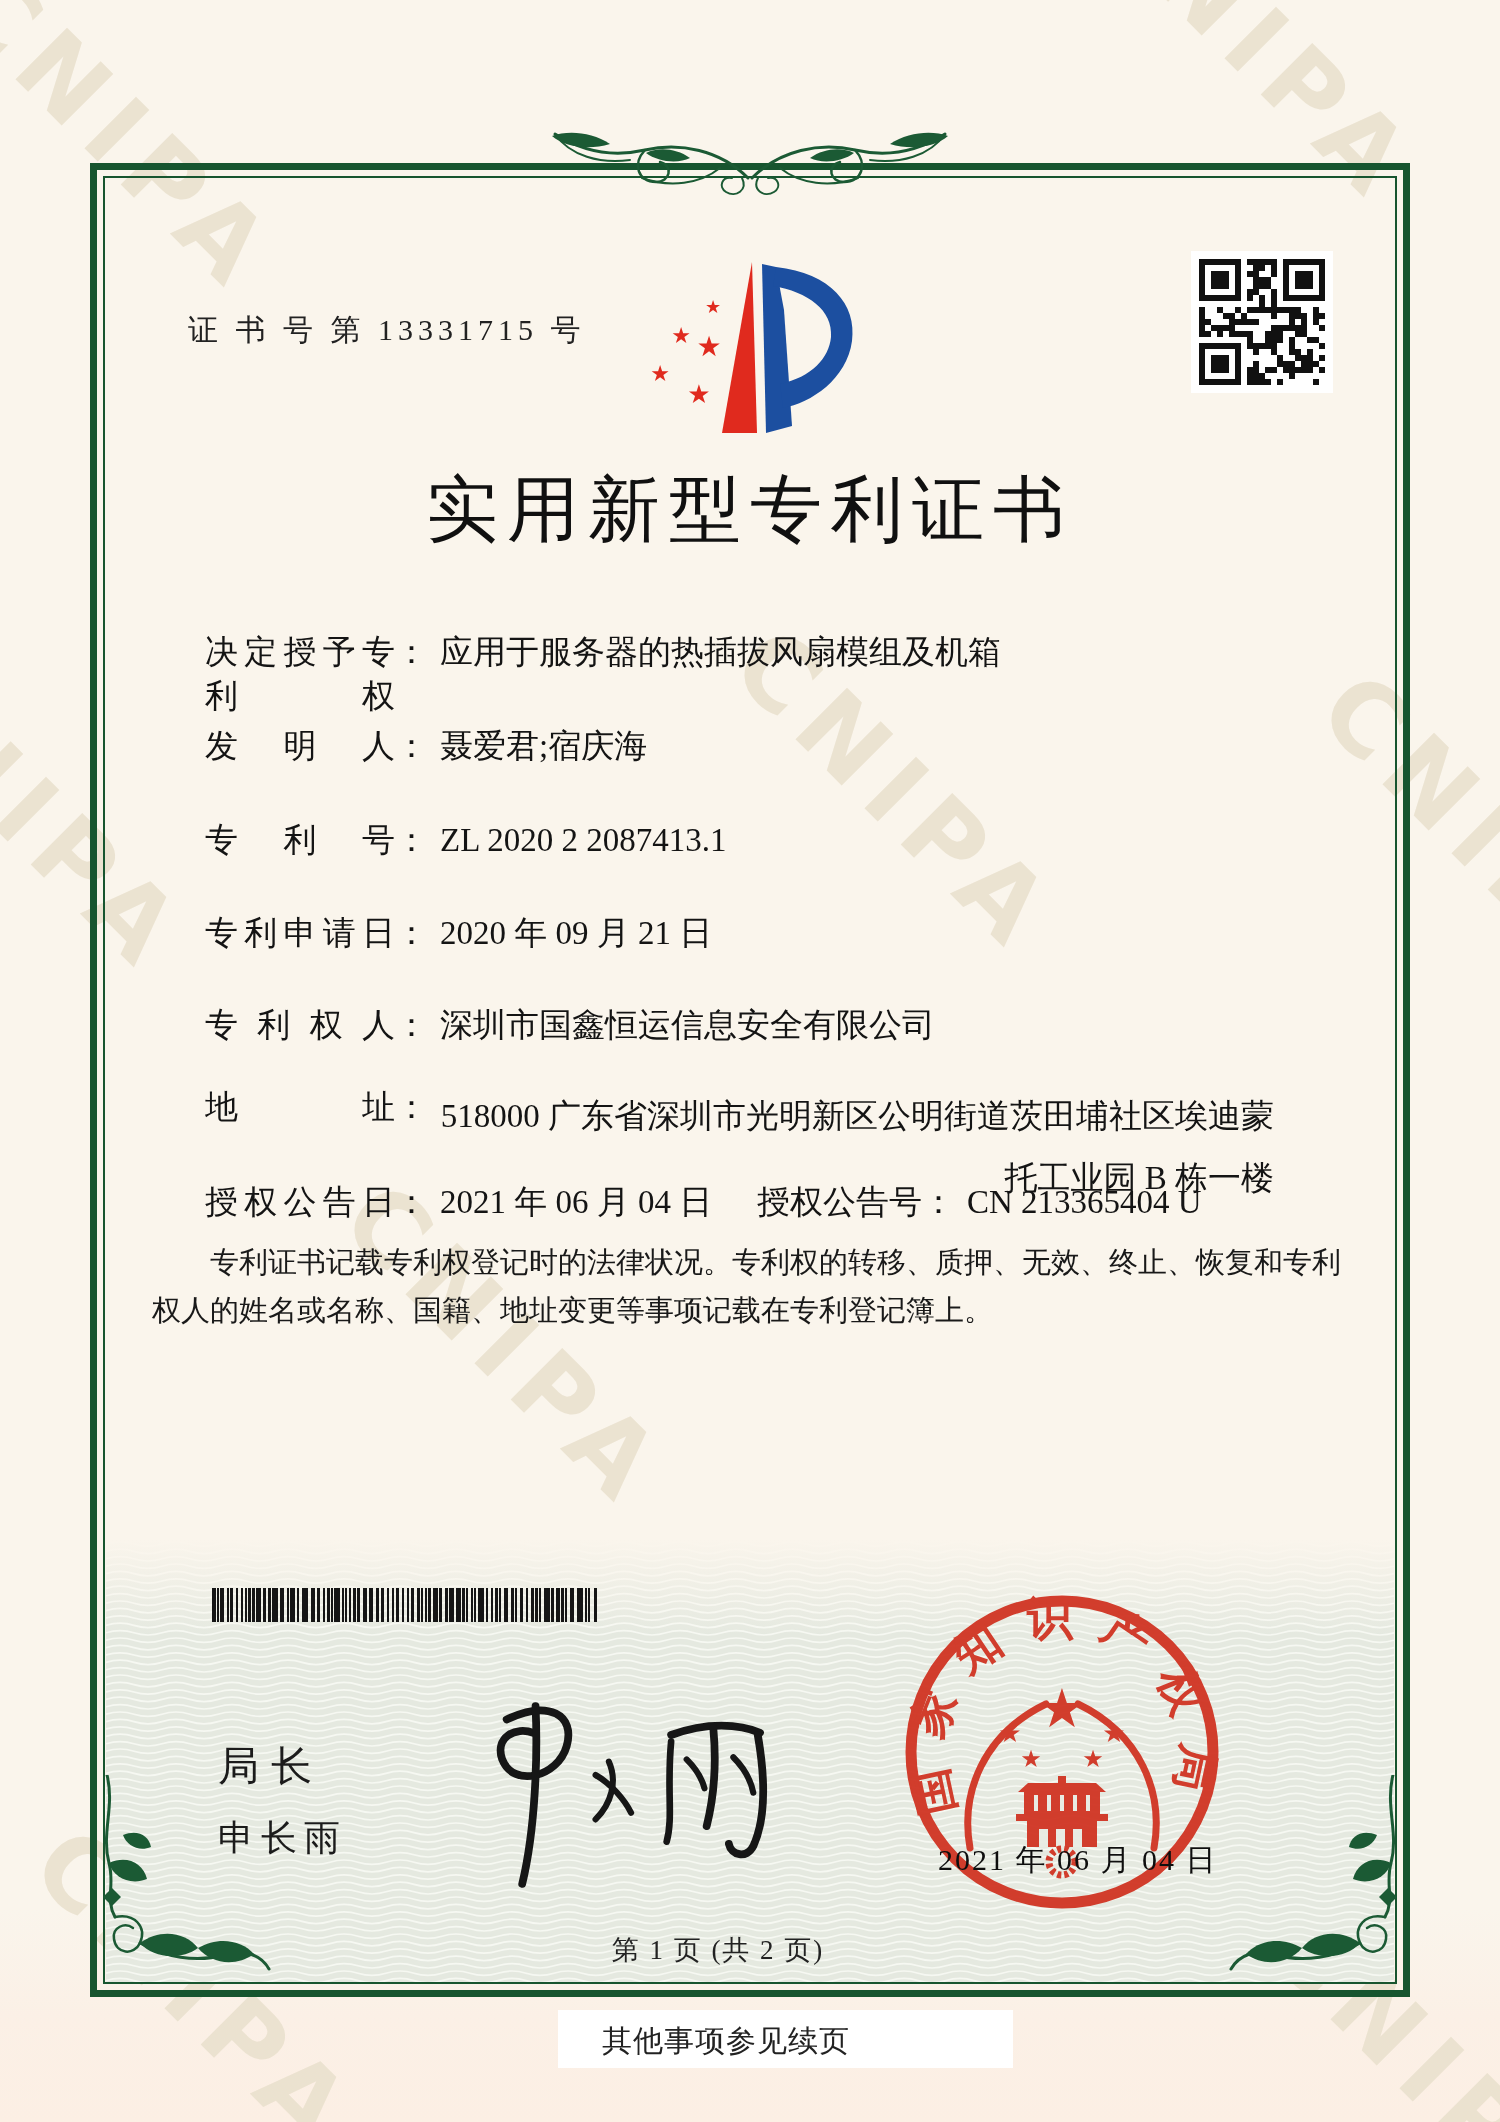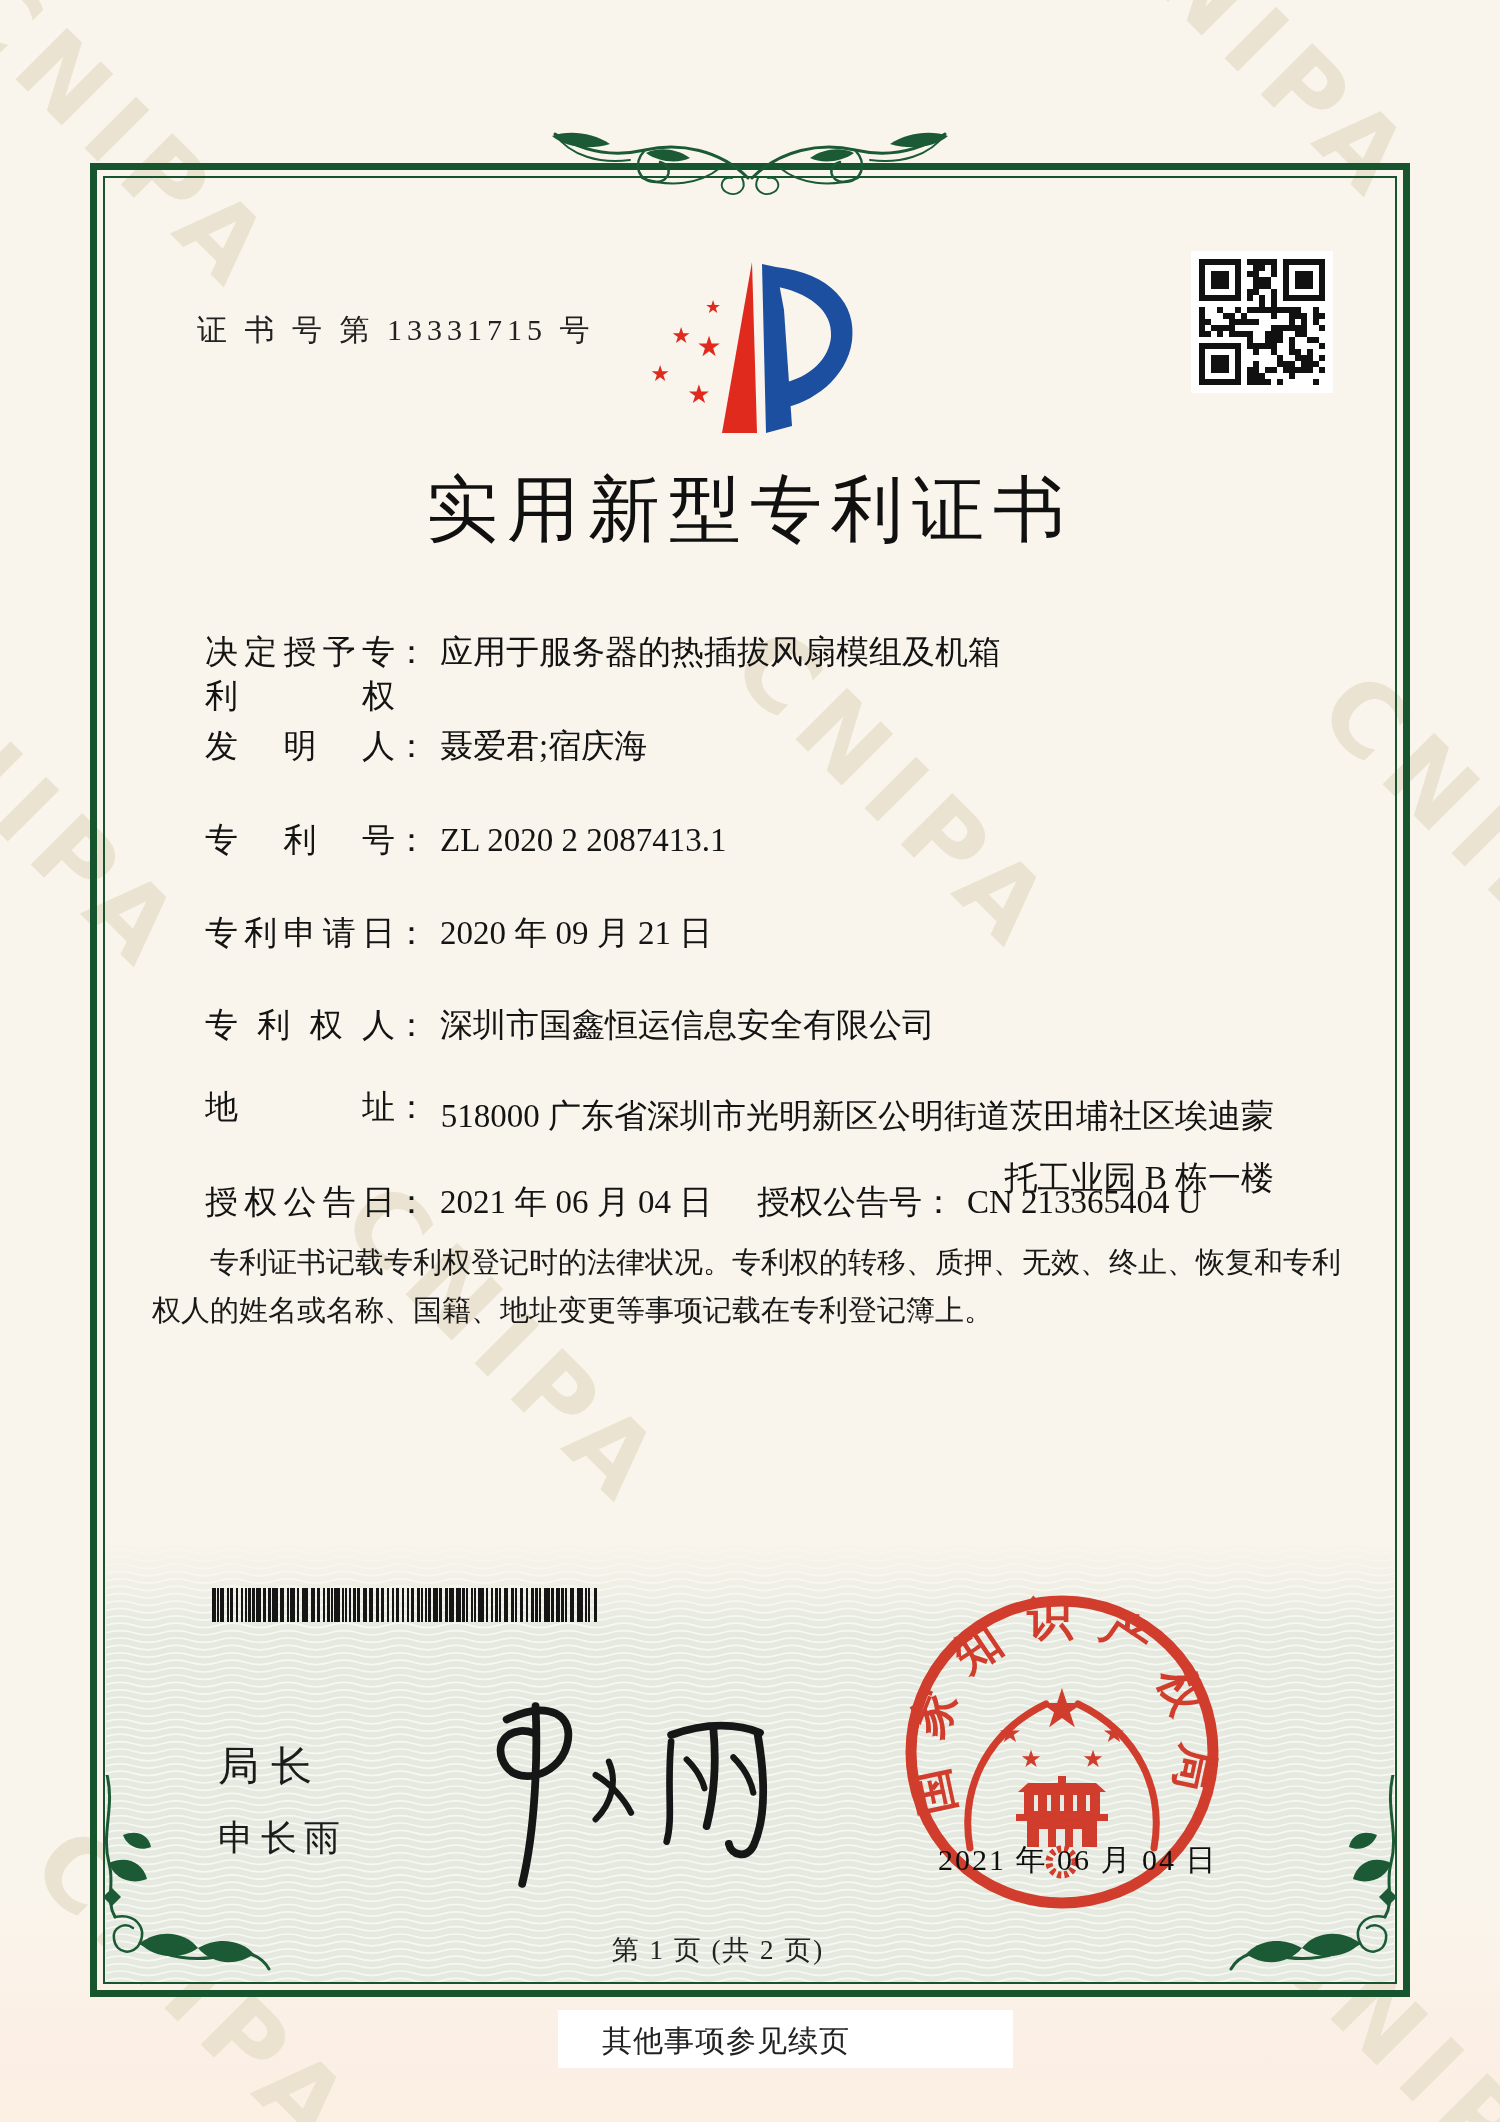--- a/index.html
+++ b/index.html
@@ -17,21 +17,21 @@
   }
   
   #wave-band{left:106px;top:1540px;width:1288px;height:443px;z-index:2;}
   #wave-fade{left:0;top:0;width:100%;height:95px;background:linear-gradient(#faf5ec,rgba(250,245,236,0));}
   
   #frame-outer{left:90px;top:163px;width:1306px;height:1820px;border:7px solid #17552f;z-index:3;}
   #frame-inner{left:103px;top:176px;width:1290px;height:1804px;border:2px solid #17552f;z-index:3;}
   .orn{z-index:4;}
   
   .z5{z-index:5;}
-  #cert-no{left:197px;top:310px;font-size:30px;letter-spacing:5px;color:#222;}
+  #cert-no{left:188px;top:310px;font-size:30px;letter-spacing:5px;color:#222;}
   #title{left:0;top:462px;width:1500px;text-align:center;font-size:72px;font-weight:normal;
          letter-spacing:9px;color:#101010;}
   .row{left:205px;width:1160px;font-size:33px;line-height:44px;color:#141414;}
   .lab{display:inline-block;width:190px;text-align:justify;text-align-last:justify;vertical-align:top;}
   .col{vertical-align:top;}
   .val{margin-left:12px;vertical-align:top;display:inline-block;text-align:right;}
   .val-addr{width:834px;line-height:62px;}
   .pair-b{position:absolute;left:552px;top:0;white-space:nowrap;}
   #paras{left:152px;top:1238px;width:1198px;font-size:29px;line-height:48px;color:#191919;}
   #paras p{margin:0;text-indent:2em;}

